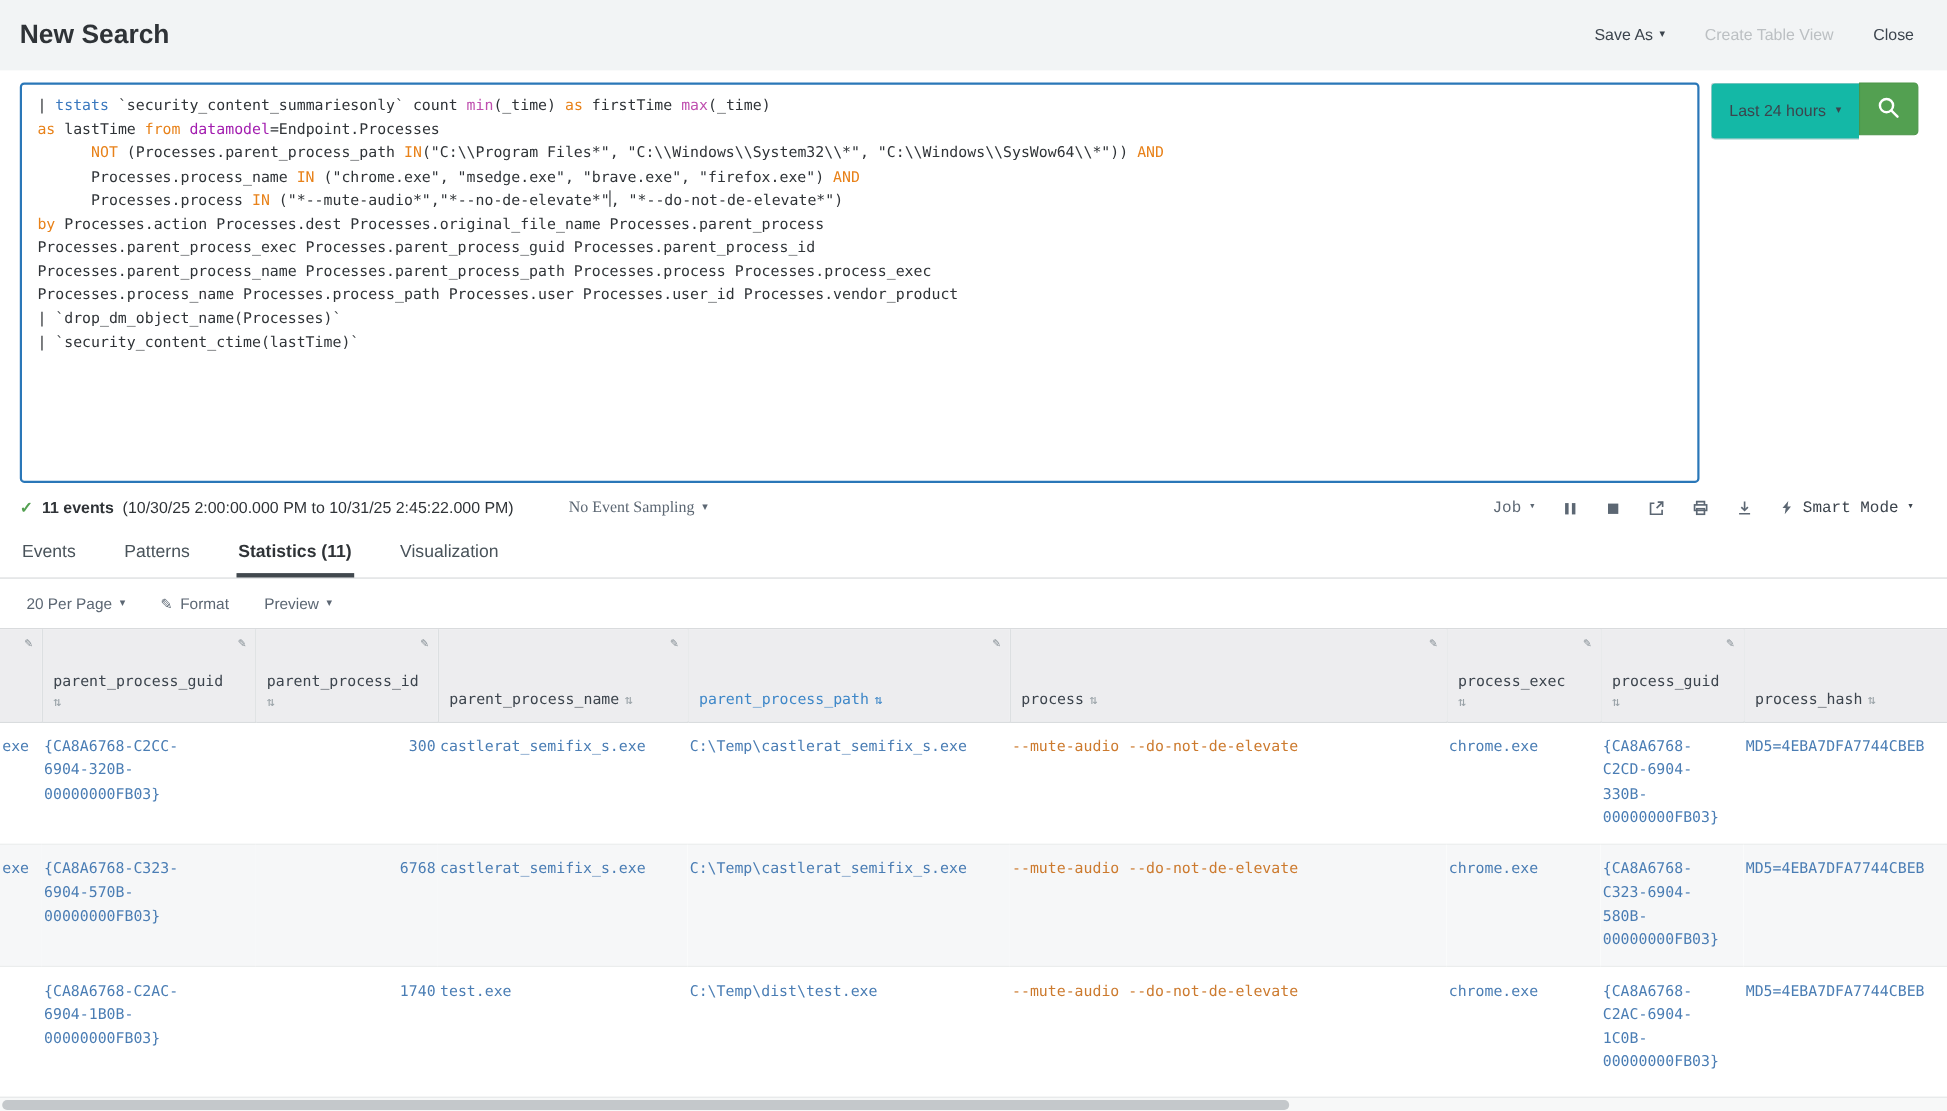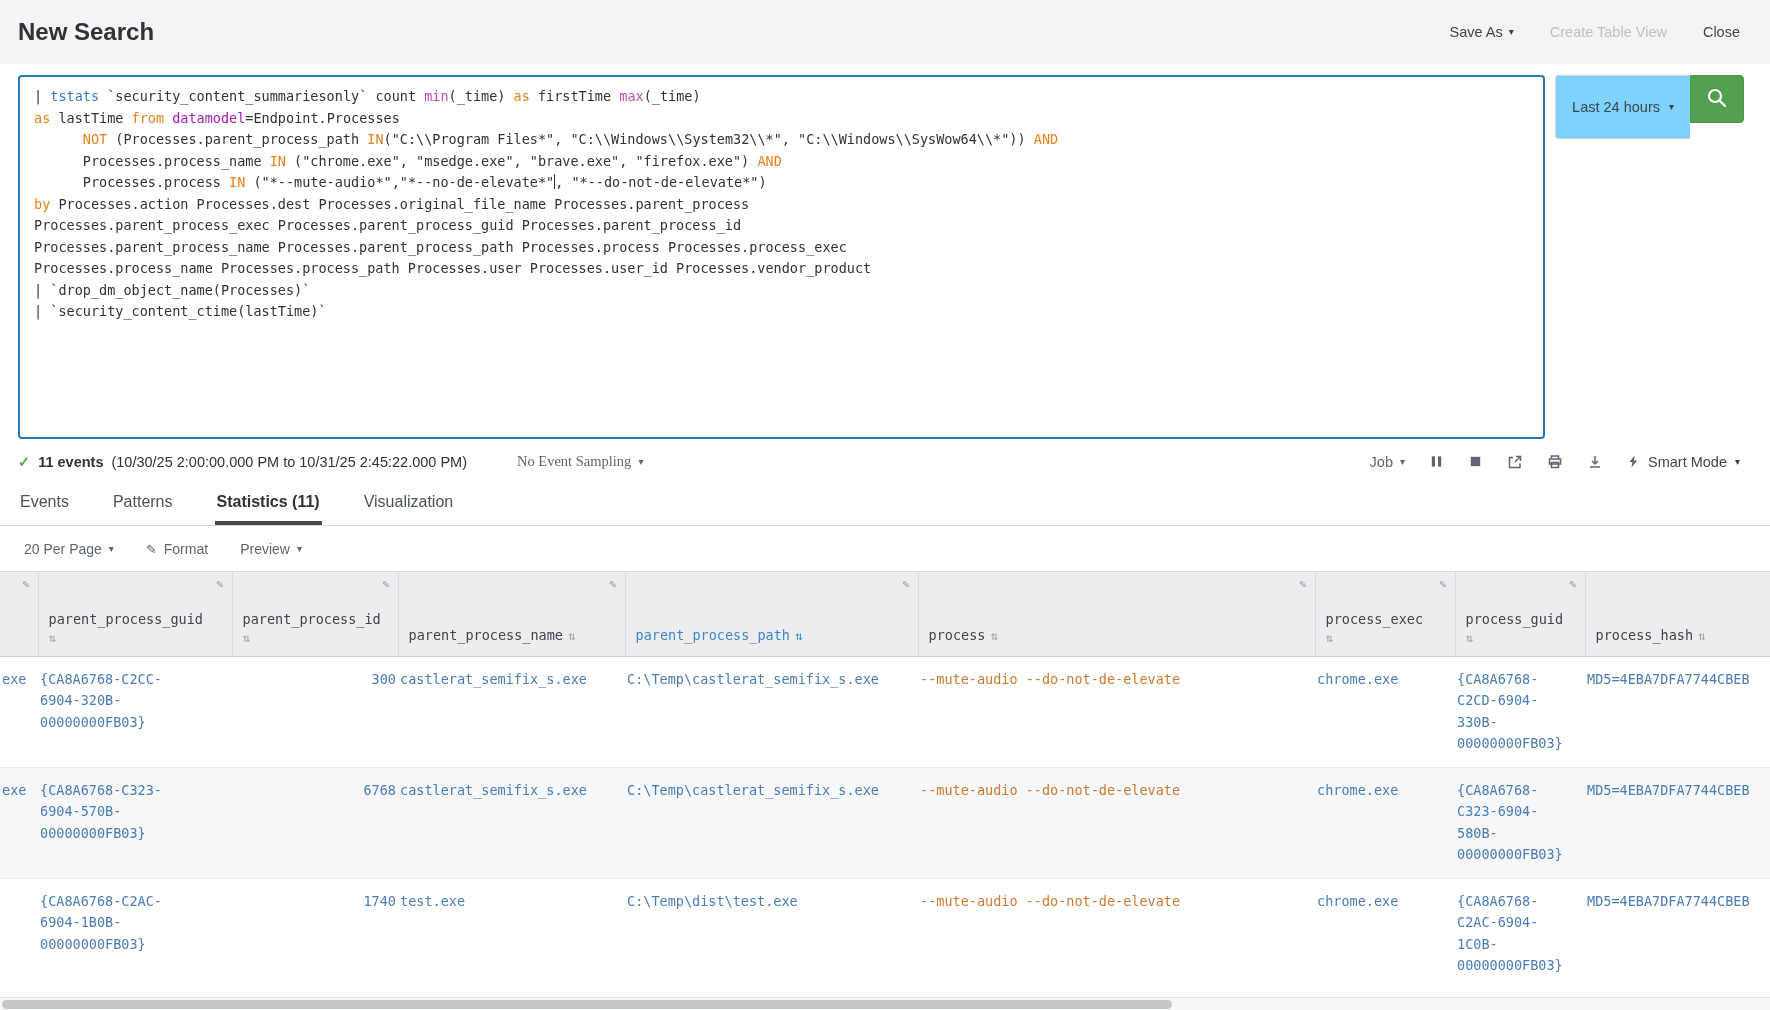--- a/index.html
+++ b/index.html
@@ -33,38 +33,38 @@
   }
   .qline{ white-space:pre; }
   .c-cmd{ color:#3a78be; }
   .c-k{ color:#e8821a; }
   .c-f{ color:#bf4faf; }
   .c-m{ color:#a21caf; }
   .c-p{ color:#2f3337; }
   .caret{ display:inline-block; width:1px; height:15px; background:#2f3337; vertical-align:-2px; }
   .time-group{ display:flex; margin-left:10px; }
   .timepicker{
-    height:64px; display:flex; align-items:center; gap:9px; padding:0 16px;
+    height:52px; display:flex; align-items:center; gap:9px; padding:0 16px;
     border:1px solid #cfd3d6; border-right:none; border-radius:4px 0 0 4px;
-    background:#7dd3fc; font-size:14.5px; color:#3c444d; cursor:pointer; white-space:nowrap;
+    background:#14b8a6; font-size:14.5px; color:#3c444d; cursor:pointer; white-space:nowrap;
   }
   .search-btn{
     height:48px; width:54px; background:#53a051; border:1px solid #4c9549;
     border-radius:0 4px 4px 0; display:flex; align-items:center; justify-content:center; cursor:pointer;
   }
   
   .results-bar{
     display:flex; align-items:center; justify-content:space-between;
     padding:14px 30px 10px 18px; font-size:14.5px;
   }
   .results-left{ display:flex; align-items:center; gap:8px; }
   .check{ color:#53a051; font-weight:700; }
   .evcount{ font-weight:700; }
   .sampling{ color:#5c6773; margin-left:42px; cursor:pointer; display:flex; align-items:center; gap:7px;font-family:Liberation Serif, serif; }
-  .results-right{ display:flex; align-items:center; gap:24px; color:#5c6773; }
+  .results-right{ display:flex; align-items:flex-end; gap:24px; color:#5c6773;font-family:Liberation Mono, monospace; }
   .job{ display:flex; align-items:center; gap:7px; cursor:pointer; }
   .jicon{ display:flex; align-items:center; cursor:pointer; color:#5c6773; }
   .jicon svg{ display:block; }
   .smartmode{ display:flex; align-items:center; gap:8px; cursor:pointer; color:#3c444d; }
   
   .tabs-row{ display:flex; gap:40px; padding-left:18px; border-bottom:1px solid #d5d8da; }
   .tab{ padding:13px 2px 10px; font-size:16px; color:#49535a; cursor:pointer; border-bottom:4px solid transparent; }
   .tab.active{ color:#2f3337; font-weight:700; border-bottom-color:#41484e; }
   
   .toolbar{ display:flex; align-items:center; gap:32px; padding:15px 0 14px 24px; font-size:14px; color:#5c6773; }

